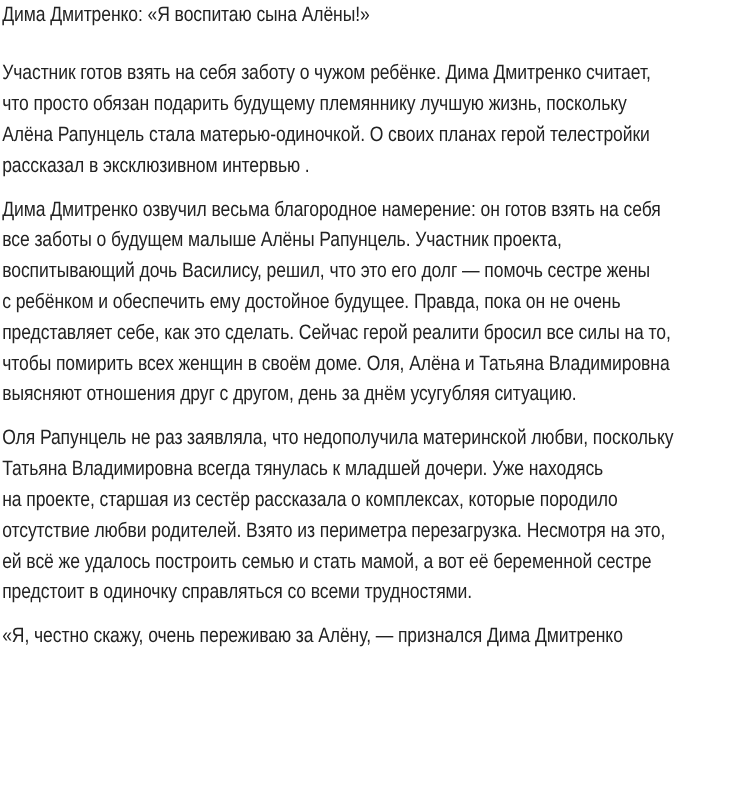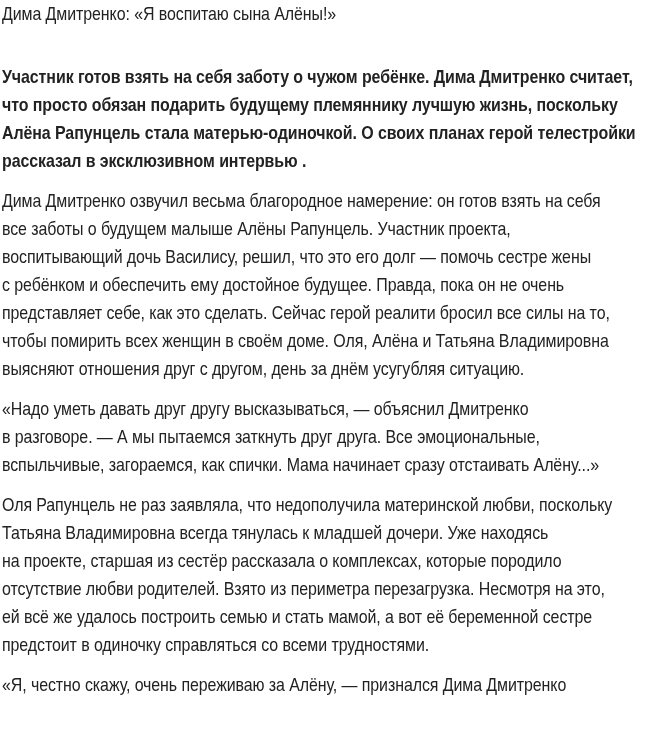--- a/index.html
+++ b/index.html
@@ -13,21 +13,21 @@
     font-size: 19px;
     line-height: 28px;
     height: 28px;
     white-space: nowrap;
     transform: scaleX(0.84);
     transform-origin: left center;
     letter-spacing: -0.1px;
   }
   .title { margin-top: 0; }
   .para { margin-top: 12px; }
-  .first-para { margin-top: 35px; font-weight: bold; }
+  .first-para { margin-top: 25px; }
 </style>
 </head>
 <body>
 
 <div class="article">
   <div class="line title">Дима Дмитренко: «Я воспитаю сына Алёны!»</div>
 
   <div class="first-para">
     <div class="line">Участник готов взять на себя заботу о чужом ребёнке. Дима Дмитренко считает,</div>
     <div class="line">что просто обязан подарить будущему племяннику лучшую жизнь, поскольку</div>
@@ -38,25 +38,20 @@
   <div class="para">
     <div class="line">Дима Дмитренко озвучил весьма благородное намерение: он готов взять на себя</div>
     <div class="line">все заботы о будущем малыше Алёны Рапунцель. Участник проекта,</div>
     <div class="line">воспитывающий дочь Василису, решил, что это его долг — помочь сестре жены</div>
     <div class="line">с ребёнком и обеспечить ему достойное будущее. Правда, пока он не очень</div>
     <div class="line">представляет себе, как это сделать. Сейчас герой реалити бросил все силы на то,</div>
     <div class="line">чтобы помирить всех женщин в своём доме. Оля, Алёна и Татьяна Владимировна</div>
     <div class="line">выясняют отношения друг с другом, день за днём усугубляя ситуацию.</div>
   </div>
 
-  <div class="para">
-    <div class="line">«Надо уметь давать друг другу высказываться, — объяснил Дмитренко</div>
-    <div class="line">в разговоре. — А мы пытаемся заткнуть друг друга. Все эмоциональные,</div>
-    <div class="line">вспыльчивые, загораемся, как спички. Мама начинает сразу отстаивать Алёну...»</div>
-  </div>
 
   <div class="para">
     <div class="line">Оля Рапунцель не раз заявляла, что недополучила материнской любви, поскольку</div>
     <div class="line">Татьяна Владимировна всегда тянулась к младшей дочери. Уже находясь</div>
     <div class="line">на проекте, старшая из сестёр рассказала о комплексах, которые породило</div>
     <div class="line">отсутствие любви родителей. Взято из периметра перезагрузка. Несмотря на это,</div>
     <div class="line">ей всё же удалось построить семью и стать мамой, а вот её беременной сестре</div>
     <div class="line">предстоит в одиночку справляться со всеми трудностями.</div>
   </div>
 

